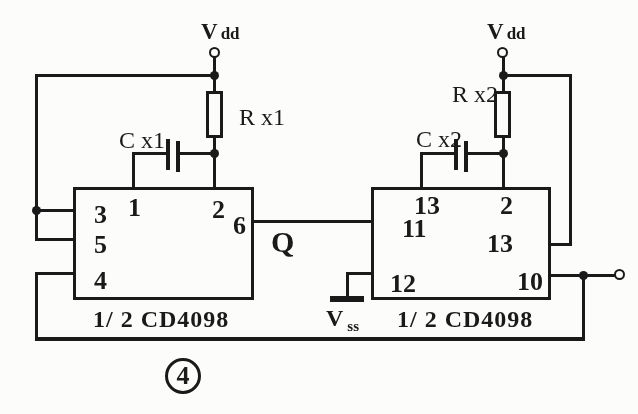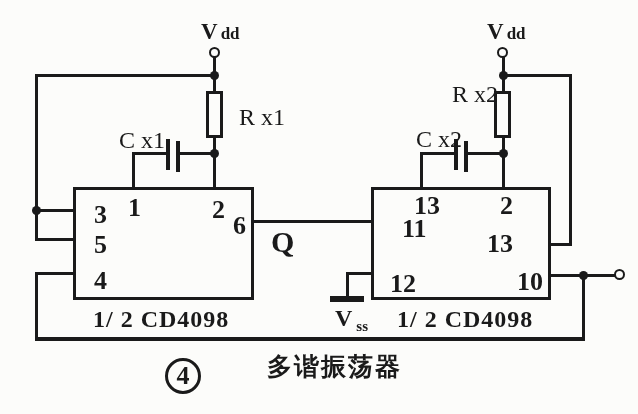--- a/index.html
+++ b/index.html
@@ -109,28 +109,27 @@
 
   <div class="icname" style="left:93px;top:307px">1/ 2 CD4098</div>
   <div class="icname" style="left:397px;top:307px">1/ 2 CD4098</div>
 
   <div class="pwr" style="left:201px;top:20px">
     <span class="v">V</span><span class="s">dd</span>
   </div>
   <div class="pwr" style="left:487px;top:20px">
     <span class="v">V</span><span class="s">dd</span>
   </div>
-  <div class="pwr vss" style="left:335px;top:306px">
+  <div class="pwr vss" style="left:326px;top:306px">
     <span class="v">V</span><span class="s">ss</span>
   </div>
 
   <div class="lbl" style="left:239px;top:105px">R x1</div>
   <div class="lbl" style="left:452px;top:82px">R x2</div>
   <div class="lbl" style="left:119px;top:128px">C x1</div>
   <div class="lbl" style="left:416px;top:127px">C x2</div>
   <div class="qlbl" style="left:271px;top:227px">Q</div>
 
   <div class="figcircle" style="left:165px;top:358px">
     <span>4</span>
   </div>
-  <div class="captitle" style="left:267px;top:354px">多谐振荡器</div>
 
 </div>
 
 </body></html>

